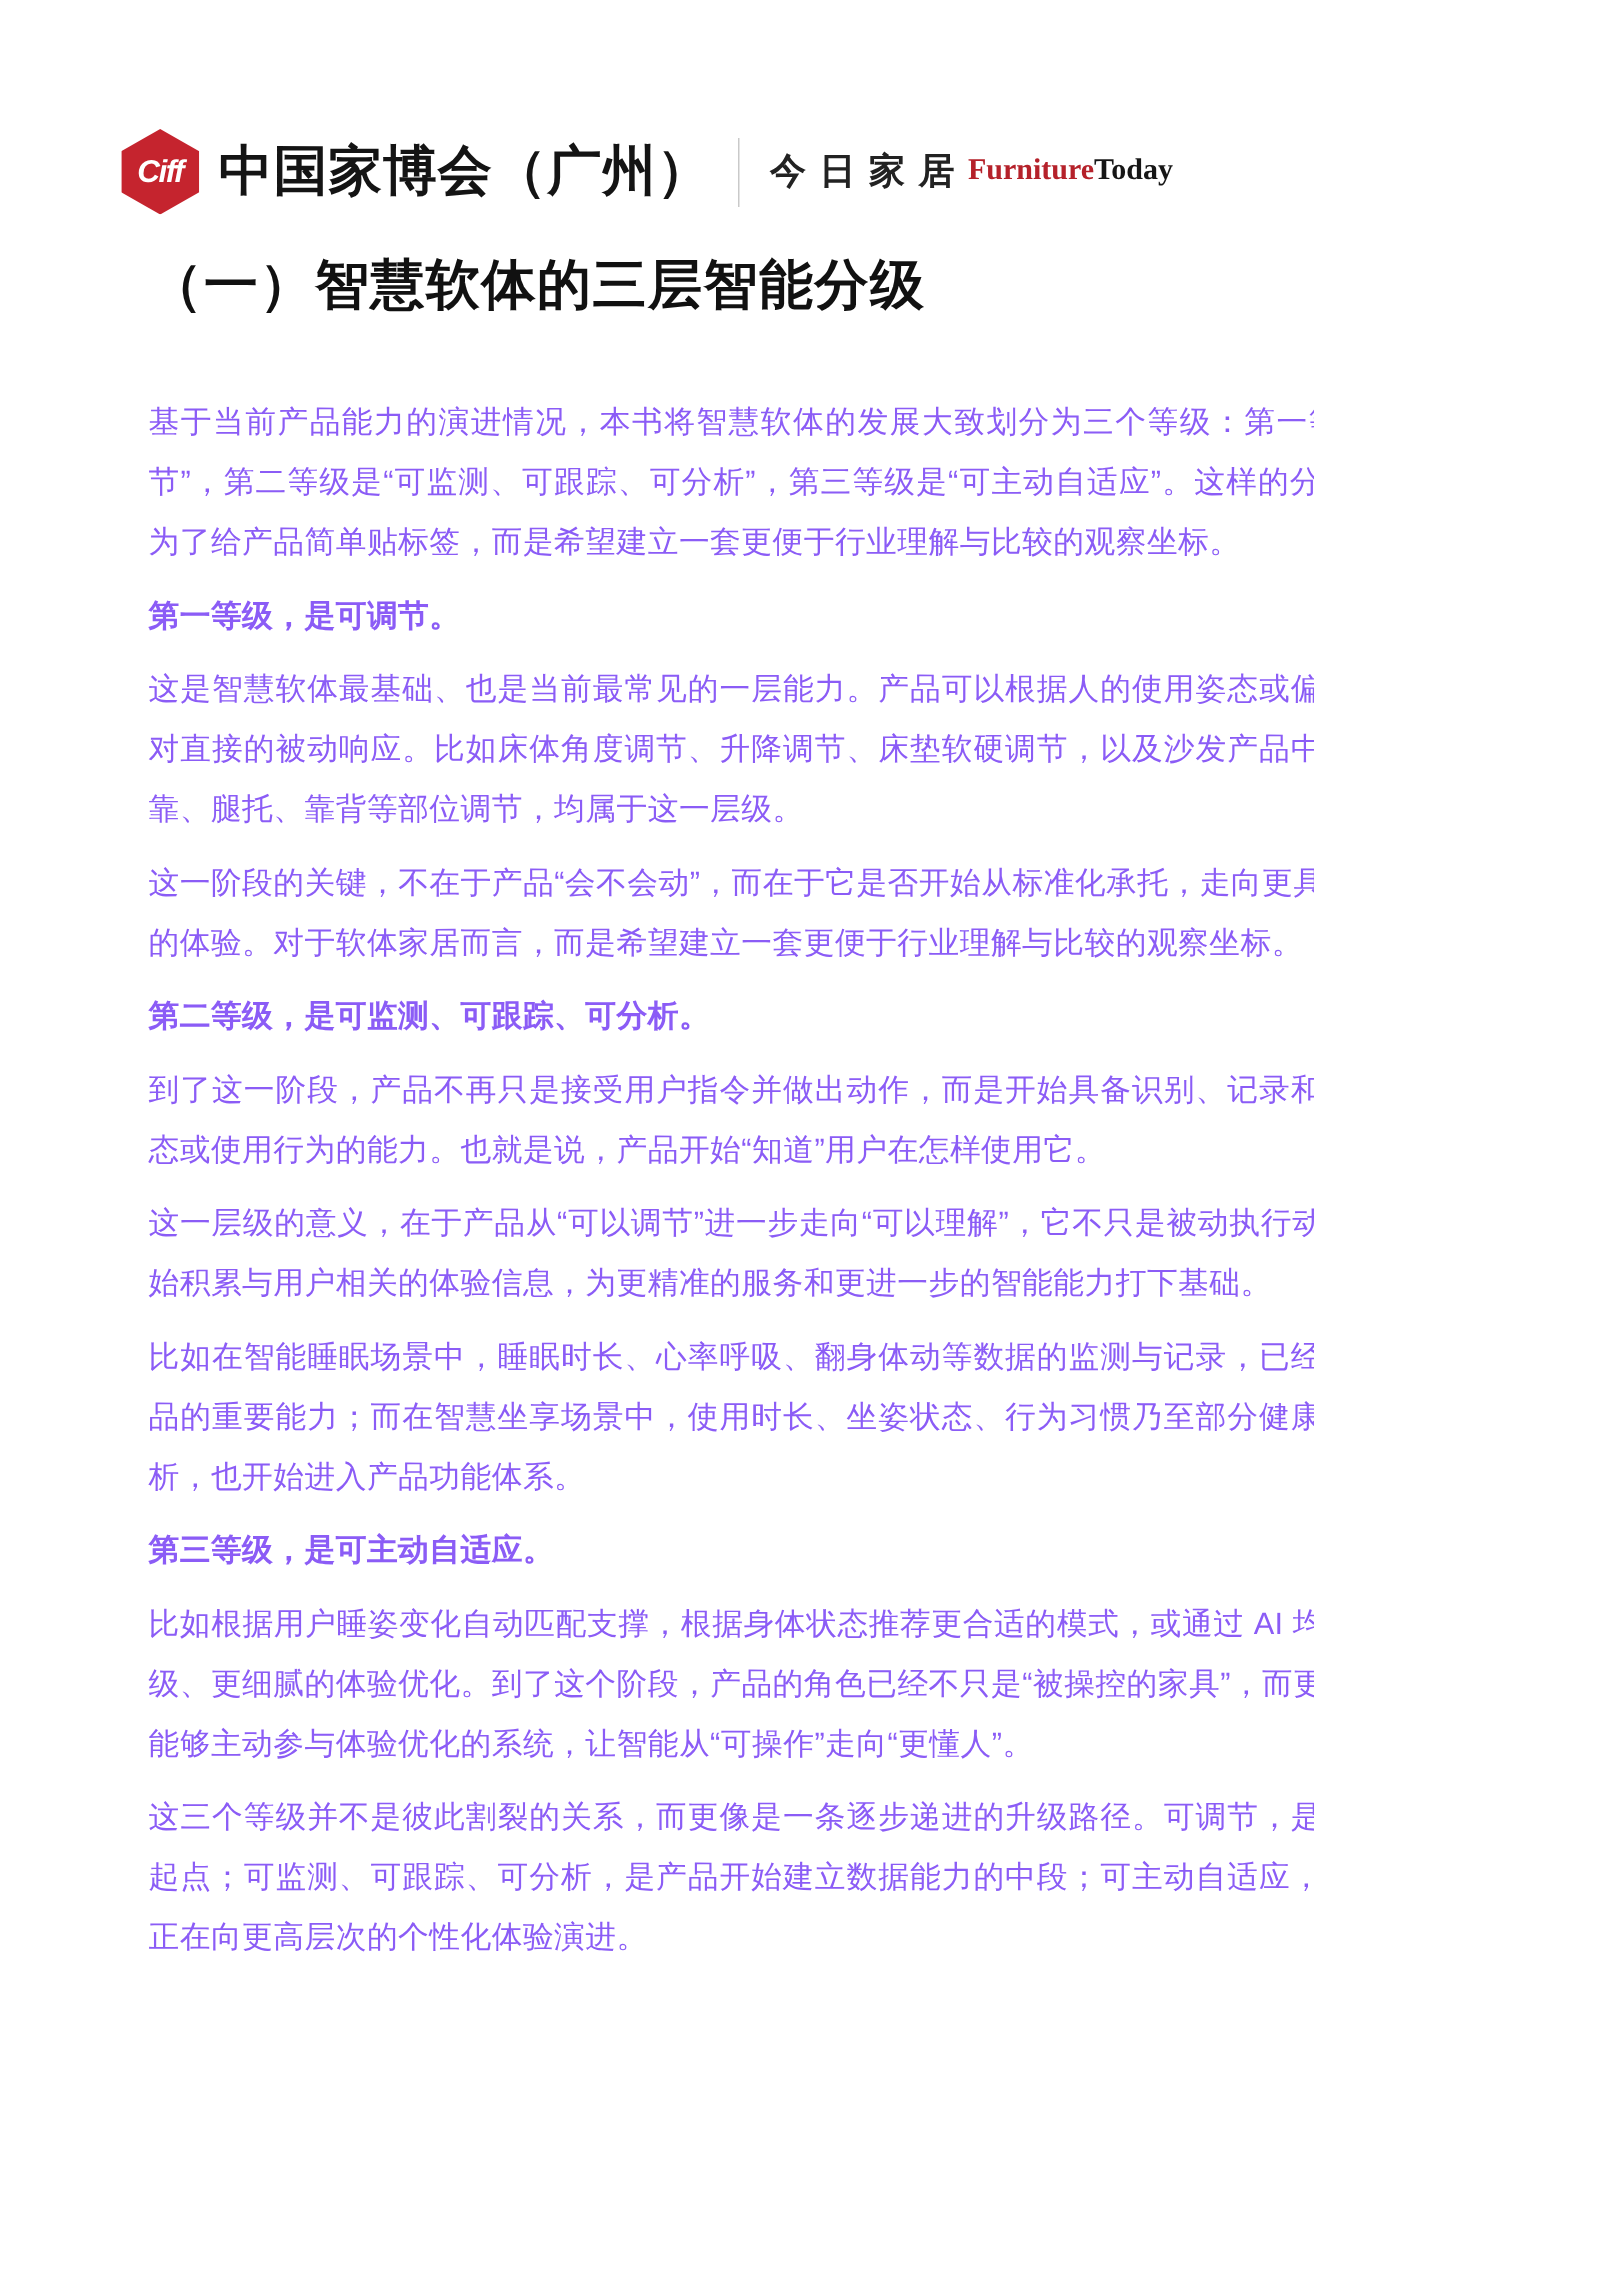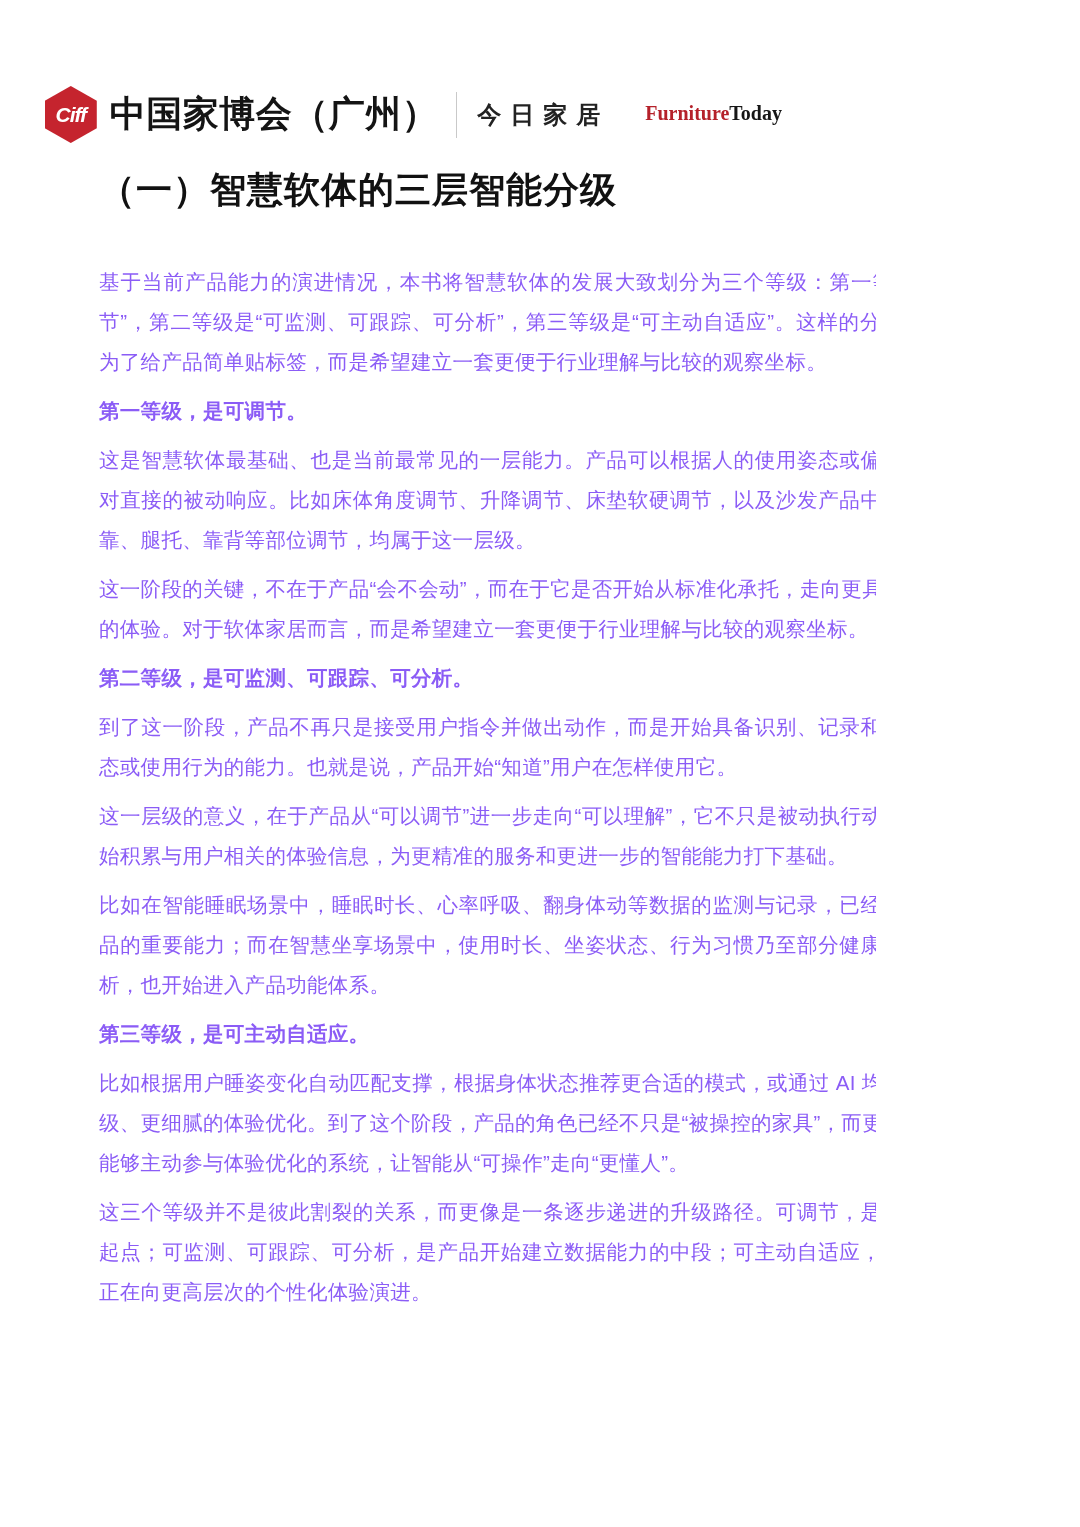--- a/index.html
+++ b/index.html
@@ -61,21 +61,21 @@
     line-height: 1.15;
     white-space: nowrap;
   }
   .ft-line {
     font-family: "Liberation Serif", "DejaVu Serif", serif;
     font-weight: bold;
     font-size: 20px;
     line-height: 1.2;
     white-space: nowrap;
   }
-  .ft-red { color: #b5212a; margin-left: 36px; }
+  .ft-red { color: #b5212a; }
   .ft-black { color: #161616; }
   
   .doc-title {
     position: absolute;
     top: 166px;
     left: 99px;
     font-size: 36px;
     font-weight: 800;
     color: #111111;
     letter-spacing: 1px;

